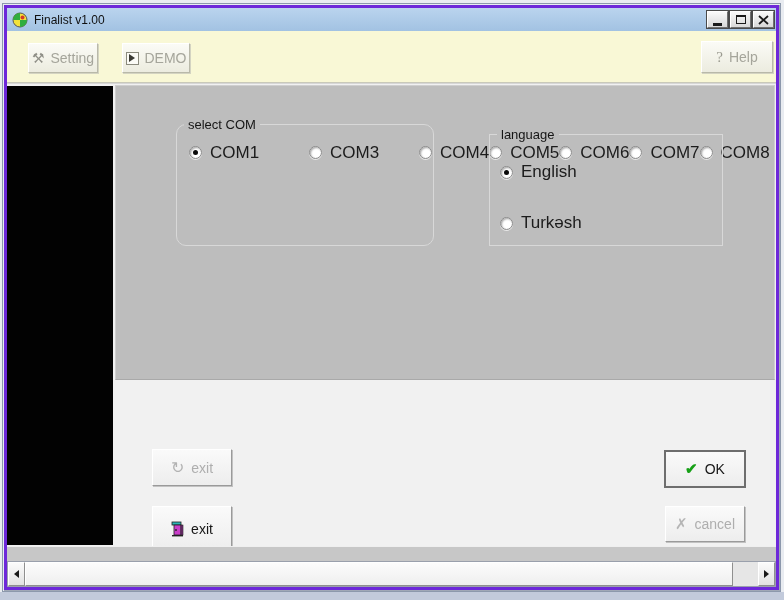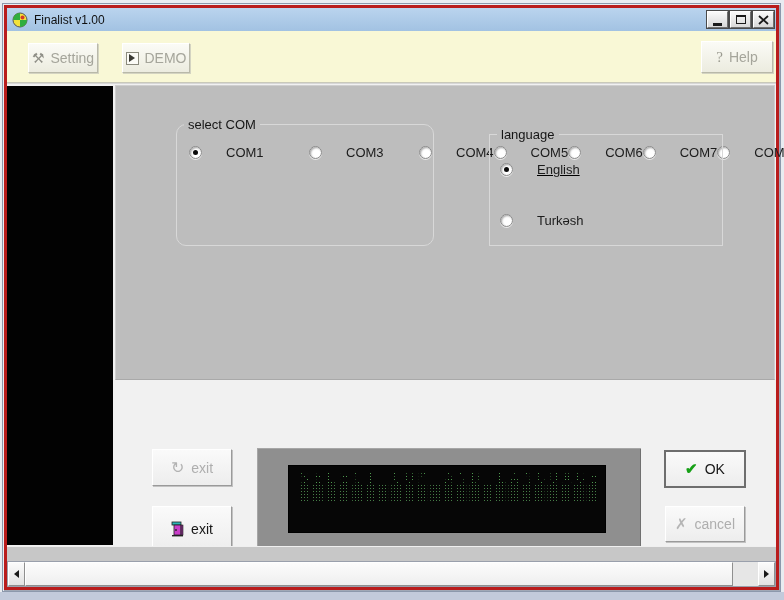--- a/index.html
+++ b/index.html
@@ -2,21 +2,21 @@
 <html><head>
 <meta charset="utf-8">
 <style>
   * { margin:0; padding:0; box-sizing:border-box; }
   html,body { width:784px; height:600px; overflow:hidden; }
   body { background:#e9ecf1; font-family:"Liberation Sans", sans-serif; position:relative; }
   .desktop-bottom { position:absolute; left:0; right:0; top:592px; height:8px; background:#c2cadb; }
 
   
   .window { position:absolute; left:2px; top:3px; width:779px; height:589px;
-    background:#b91c1c; border:1px solid #8c98ac;
+    background:#6d28d9; border:1px solid #8c98ac;
     box-shadow: inset 1px 1px 0 #e9ecf1, inset -1px -1px 0 #a0a8b6; }
   .win-inner { position:absolute; left:4px; top:4px; right:4px; bottom:4px; }
 
   
   .titlebar { position:absolute; left:0; top:0; right:0; height:23px;
     background:linear-gradient(#bad4ee,#a2c2e2); display:flex; align-items:center; }
   .app-icon { width:16px; height:16px; margin:0 6px 0 5px; flex:0 0 auto; }
   .title-text { font-size:12px; color:#101010; }
   .cap-btns { margin-left:auto; display:flex; gap:2px; padding-right:2px; }
   .cap-btn { width:21px; height:17px; background:linear-gradient(#fafafa,#d8d8d8);
@@ -56,23 +56,23 @@
   .gb-com  { left:60px;  top:38px; width:258px; height:122px;border-radius:10px; }
   .gb-lang { left:373px; top:48px; width:234px; height:112px;text-align:center; }
 
   .com-grid { position:absolute; left:12px; top:14px; display:grid;
     grid-template-columns:120px 110px; grid-auto-rows:27px; grid-auto-flow:column; }
   .radio-row { display:flex; align-items:center; gap:8px; cursor:pointer; }
   .radio { width:13px; height:13px; border-radius:50%; background:#fff; flex:0 0 auto;
     border:1px solid #8a8a8a; box-shadow: inset 1px 1px 2px rgba(0,0,0,.35), 0 1px 0 #e8e8e8; position:relative; }
   .radio.on::after { content:""; position:absolute; left:3px; top:3px; width:5px; height:5px;
     border-radius:50%; background:#0a0a0a; }
-  .radio-label { font-size:13px; color:#1c1c1c;margin-left:16px; }
+  .radio-label { font-size:17px; color:#1c1c1c; }
   .lang-row { position:absolute; left:10px; }
-  .lang-row.r1 { top:27px;text-decoration:underline; } .lang-row.r2 { top:78px; }
+  .lang-row.r1 { top:27px; } .lang-row.r2 { top:78px; }
 
   
   .btn { position:absolute; background:linear-gradient(#fafafa,#ededed);
     border:1px solid; border-color:#ffffff #9a9a9a #9a9a9a #ffffff; box-shadow:1px 1px 0 #c2c2c2;
     display:flex; align-items:center; justify-content:center; gap:7px;
     font-size:14px; cursor:pointer; }
   .btn.disabled { color:#aeaeae; }
   .btn.back   { left:38px;  top:365px; width:80px; height:37px; }
   .btn.exit   { left:38px;  top:422px; width:80px; height:46px; color:#161616; }
   .btn.ok     { left:551px; top:367px; width:80px; height:36px; color:#161616;
@@ -217,26 +217,20 @@
           <svg width="13" height="16" viewBox="0 0 13 16">
             <rect x="1" y="1" width="9" height="3" fill="#2ab5b5" stroke="#222" stroke-width="0.8"></rect>
             <rect x="3" y="4" width="7" height="10" fill="#c93ec9" stroke="#222" stroke-width="0.8"></rect>
             <rect x="10" y="4" width="2" height="10" fill="#7a2d7a" stroke="#222" stroke-width="0.6"></rect>
             <circle cx="5" cy="9" r="0.9" fill="#222"></circle>
             <rect x="1" y="14" width="11" height="1.4" fill="#222"></rect>
           </svg>
           <span>exit</span>
         </div>
 
-        <div class="led-frame">
-          <div class="led-screen">
-            <div class="led-line led-l1">SELECT COM AND LANGUAGE</div>
-            <div class="led-line led-l2">███████████████████████</div>
-          </div>
-        </div>
 
         <div class="btn ok">
           <span class="check-glyph">✔</span>
           <span>OK</span>
         </div>
         <div class="btn cancel disabled">
           <span class="x-glyph">✗</span>
           <span>cancel</span>
         </div>
       </div>

